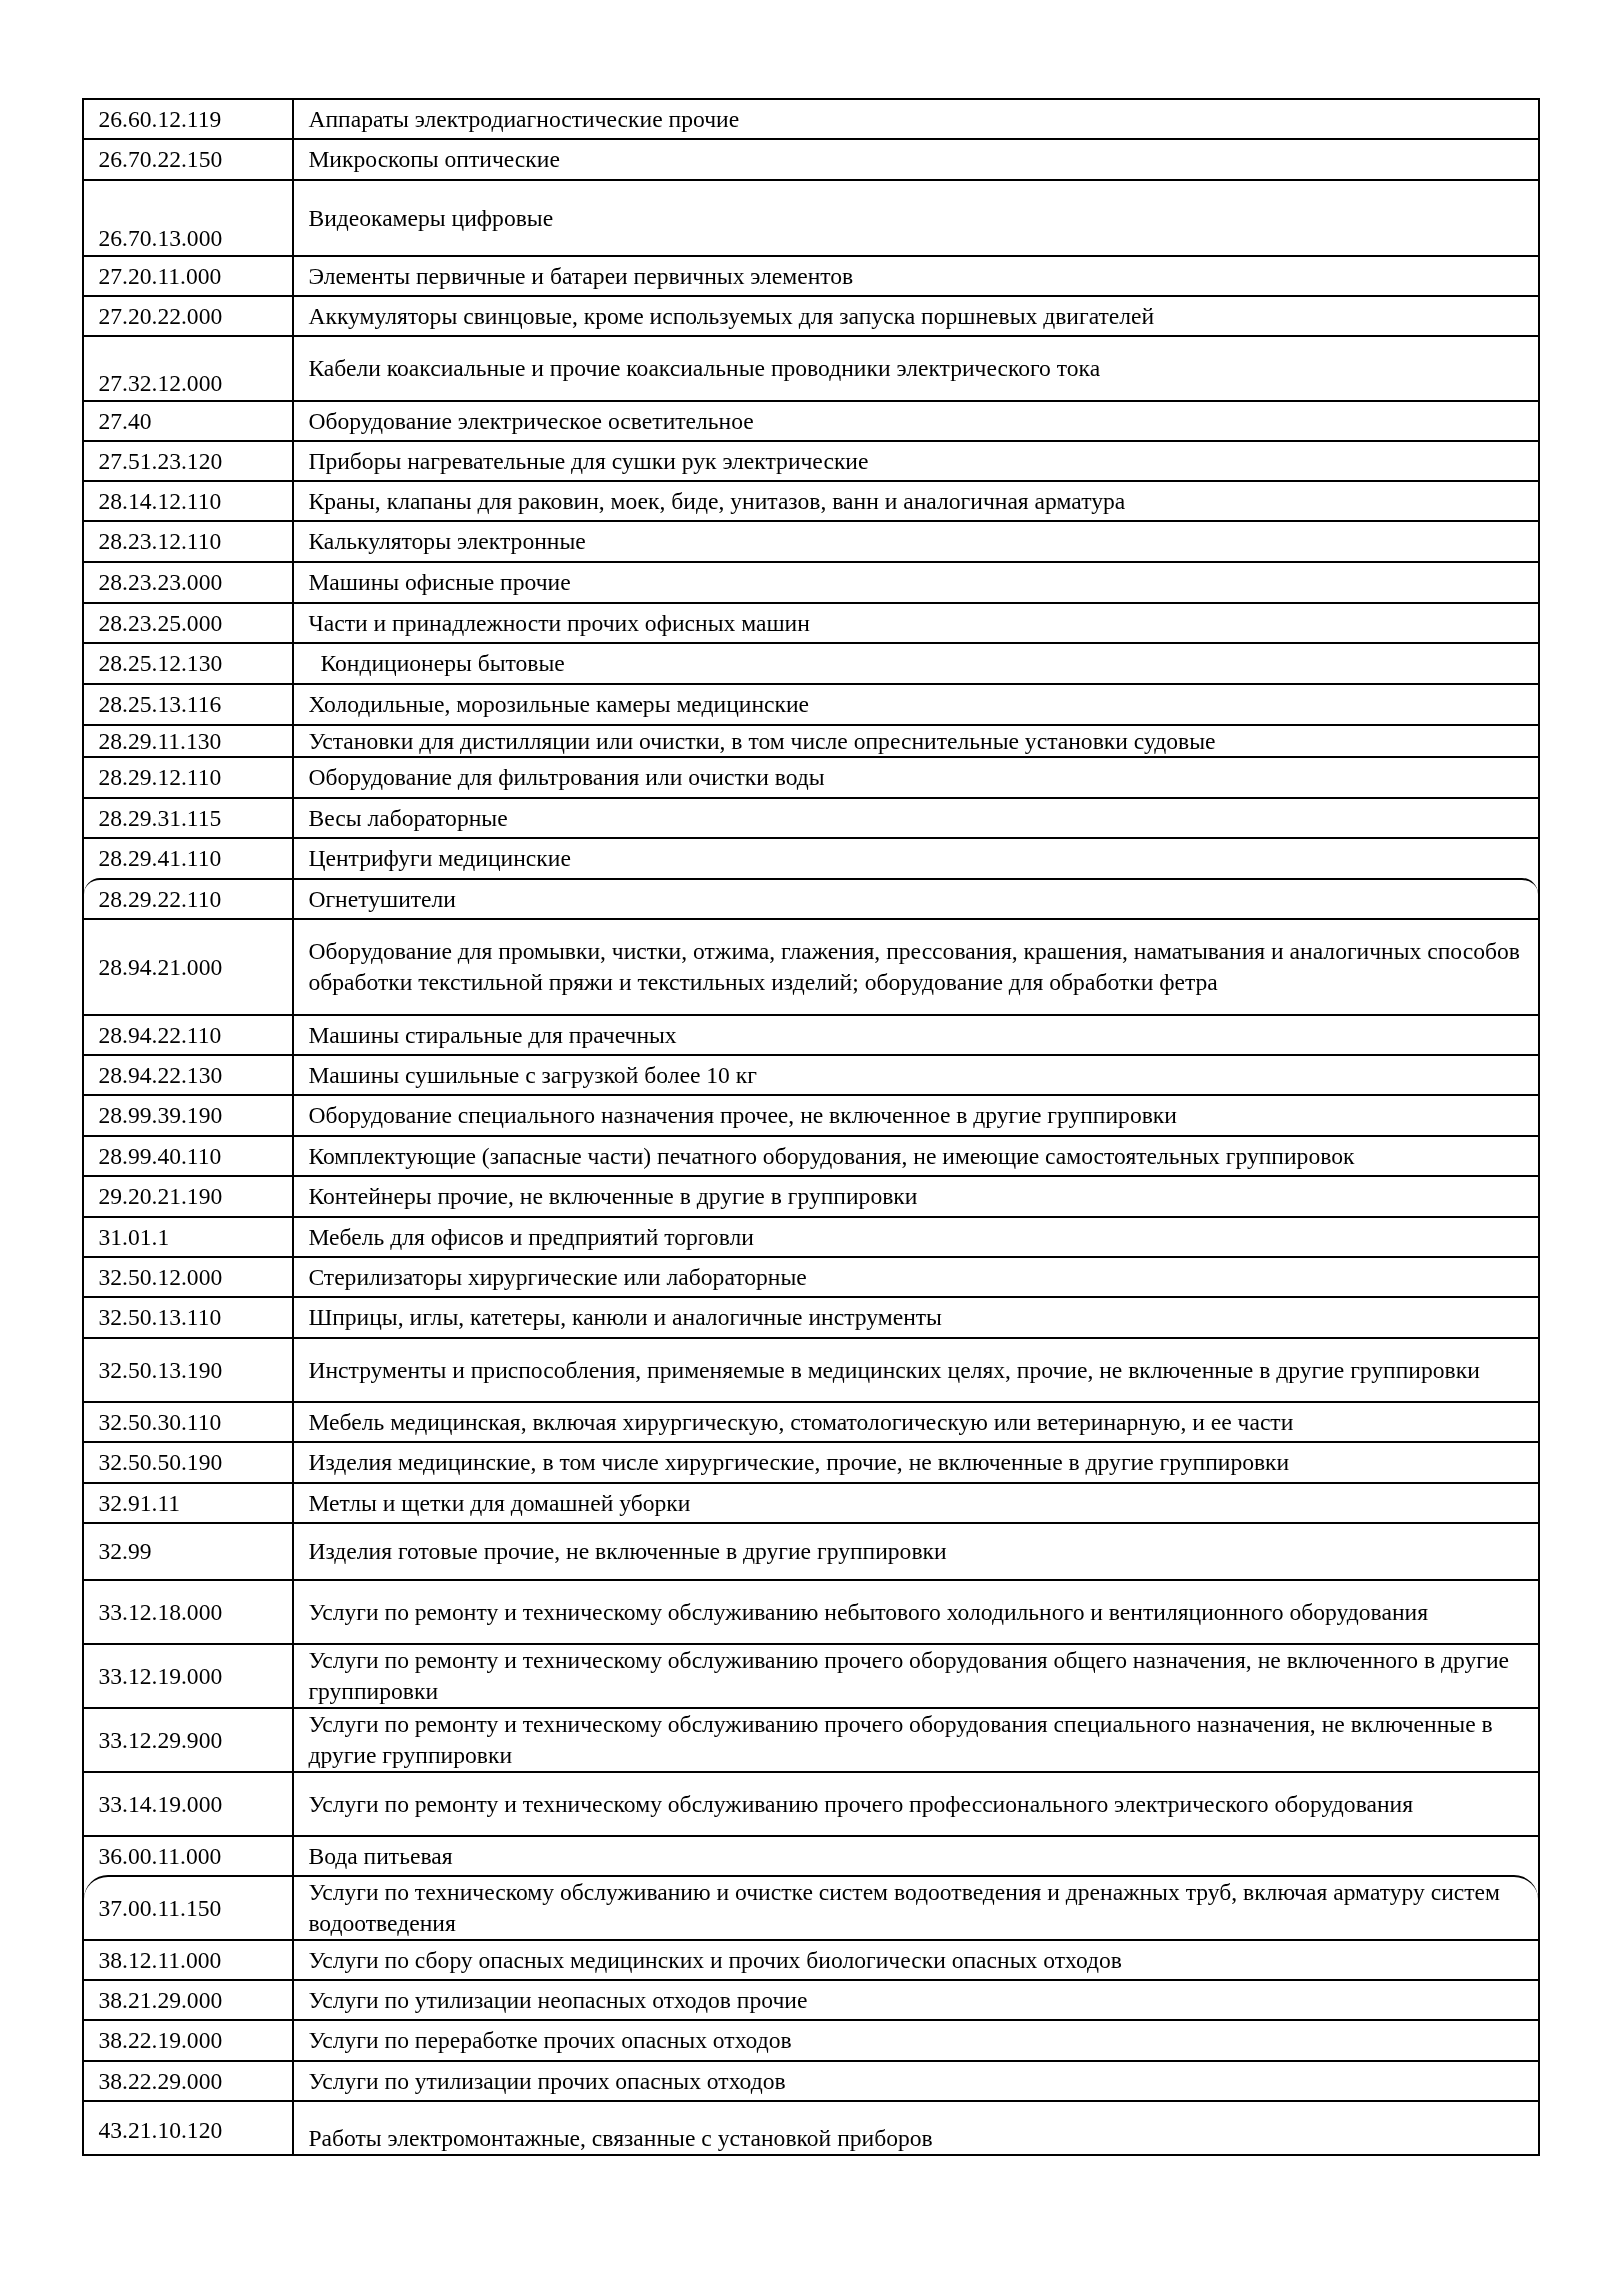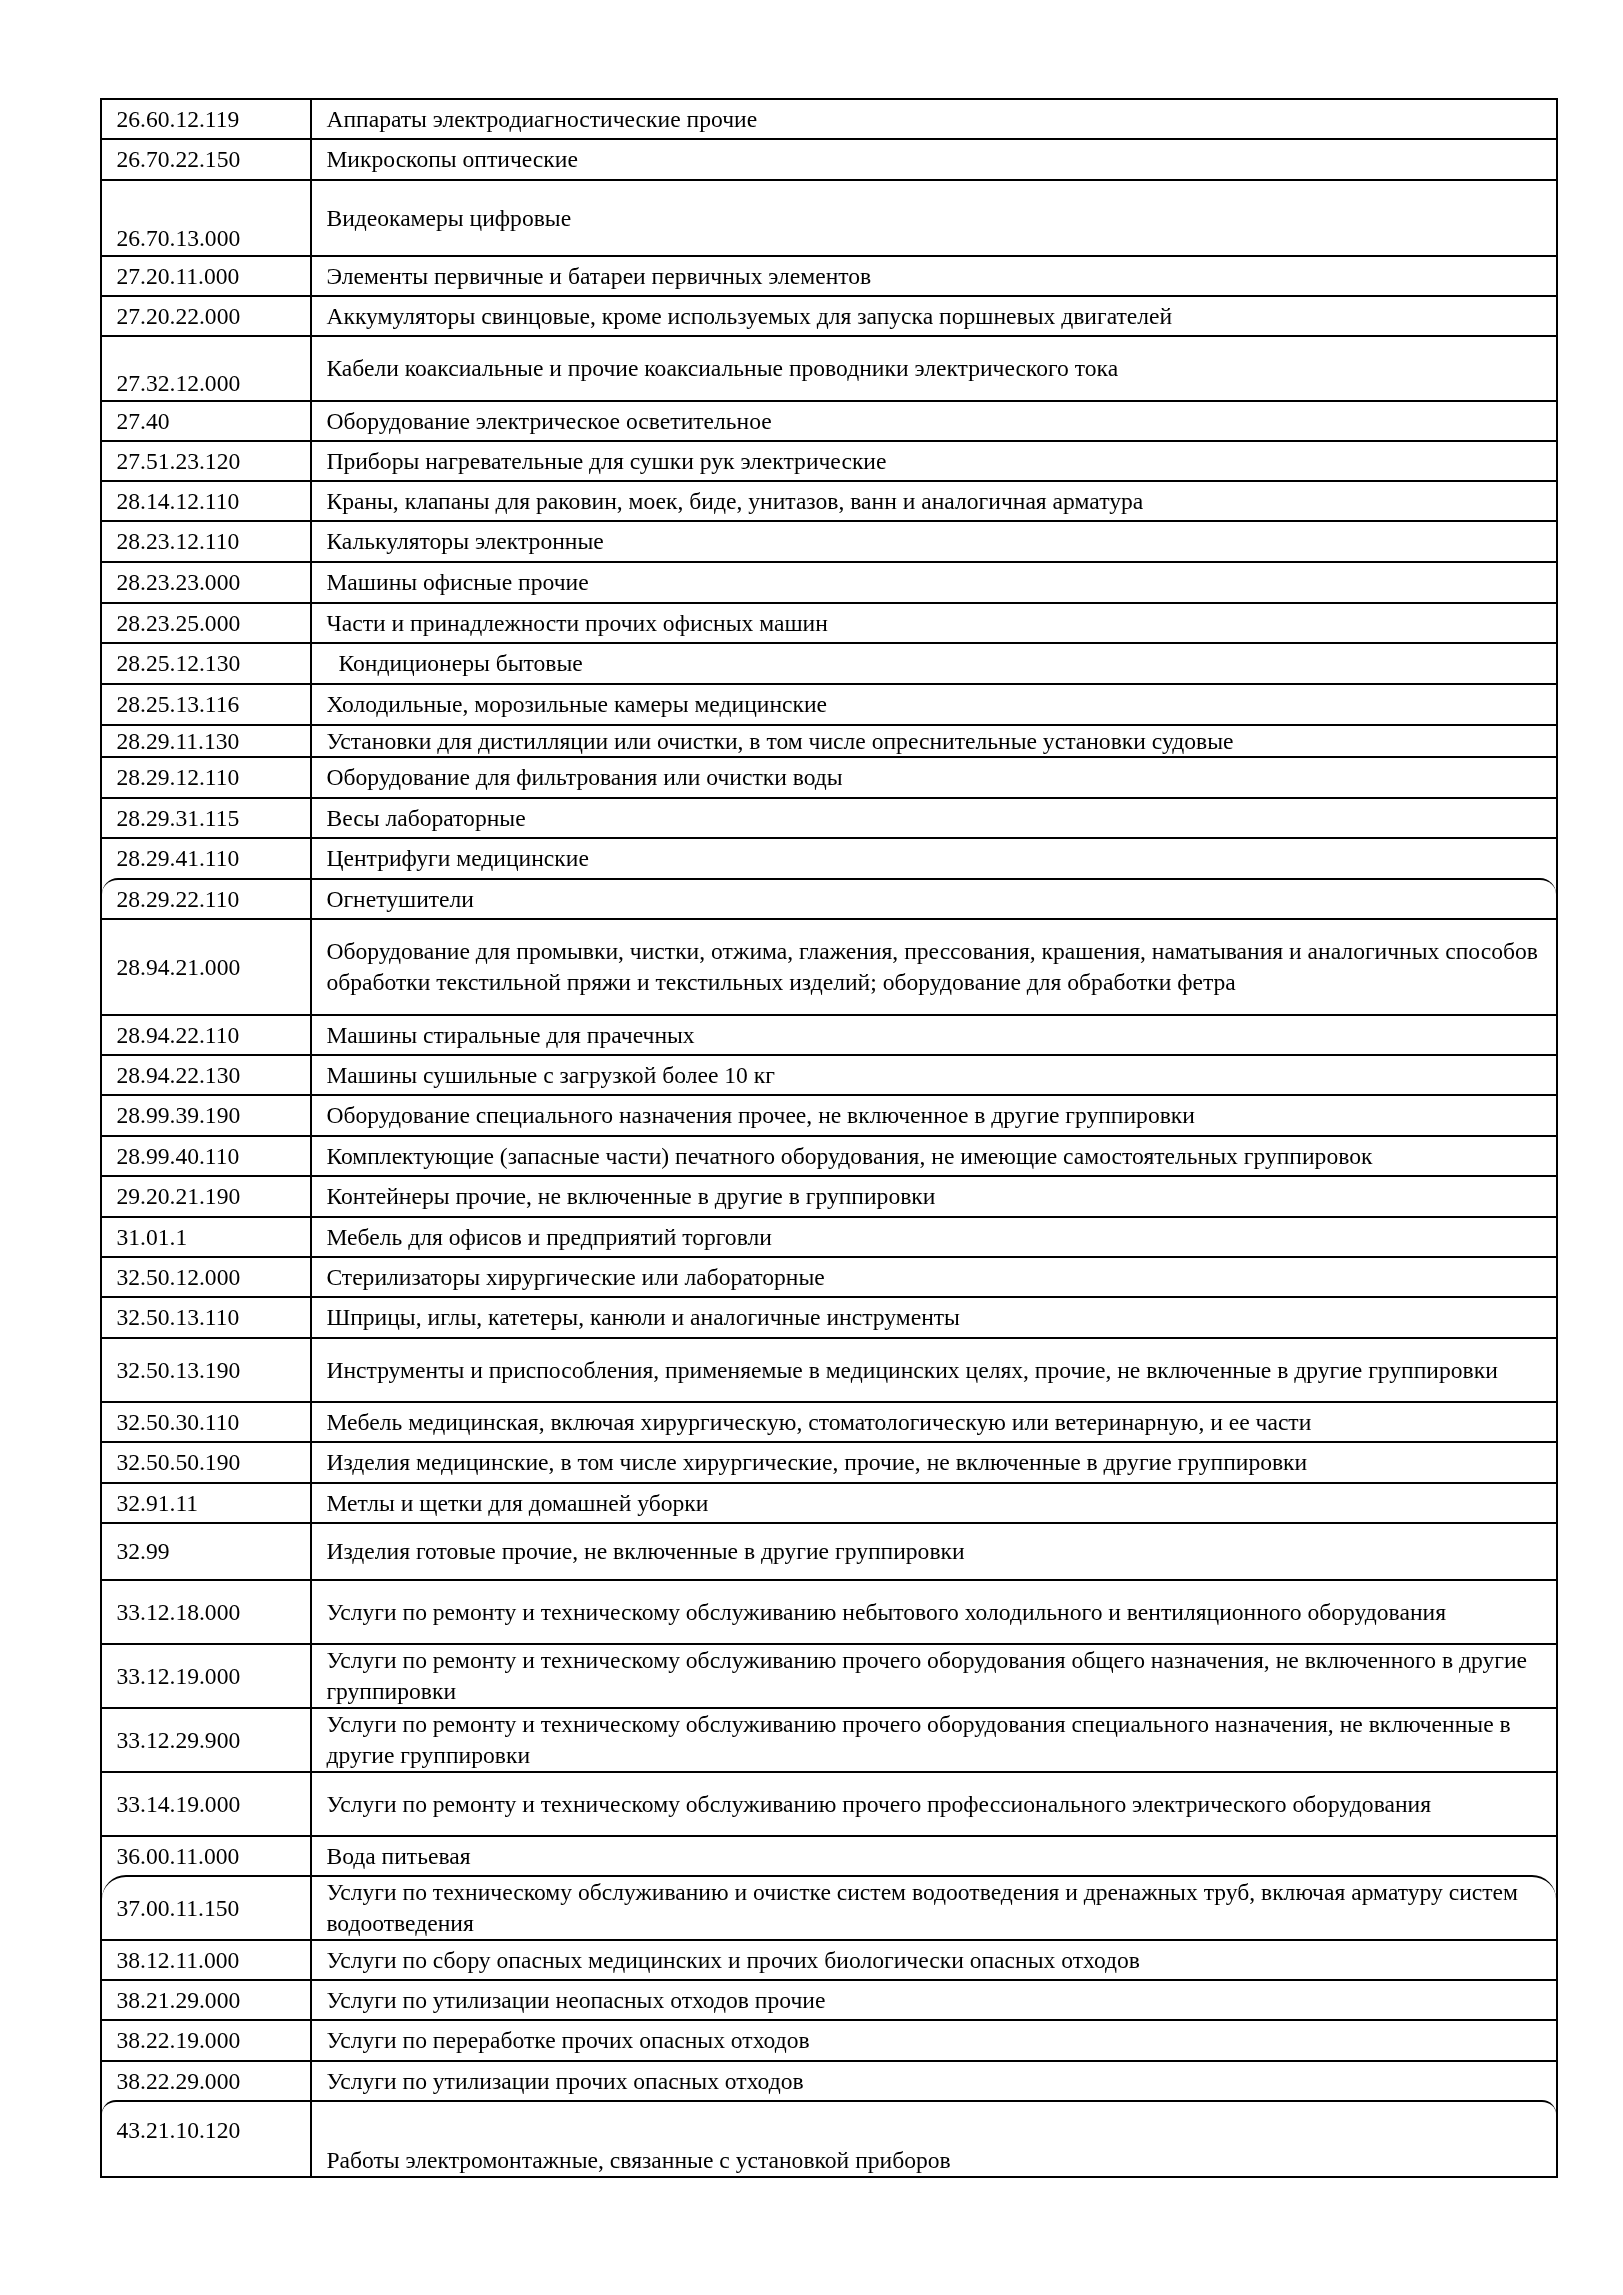--- a/index.html
+++ b/index.html
@@ -1,18 +1,18 @@
 <!DOCTYPE html>
 <html style="font-size:10.5px"><head>
 <meta charset="utf-8">
 <style>
   html, body { margin: 0; padding: 0; background: #ffffff; }
   body { width: 1623px; height: 2295px; position: relative; overflow: hidden; }
   .doc-table {
-    position: absolute; left: 100px; top: 98px; width: 1458px;
+    position: absolute; left: 82px; top: 98px; width: 1458px;
     border: 2px solid #000; box-sizing: border-box;
     font-family: "Liberation Serif", "DejaVu Serif", serif;
     color: #000;
   }
   .row {
     display: flex; box-sizing: border-box;
     border-top: 2px solid #000;
   }
   .row:first-child { border-top: none; }
   .code {
@@ -374,21 +374,21 @@
     </div>
   </div>
     <div class="row" style="height: 40px;">
     <div class="code">
       <span class="txt">38.22.29.000</span>
     </div>
     <div class="desc">
       <span class="txt">Услуги по утилизации прочих опасных отходов</span>
     </div>
   </div>
-    <div class="row" style="height: 76px; border-radius: 14px;">
+    <div class="row" style="height: 54px;">
     <div class="code upper">
       <span class="txt">43.21.10.120</span>
     </div>
     <div class="desc bottom">
       <span class="txt">Работы электромонтажные, связанные с установкой приборов</span>
     </div>
   </div>
   </div>
 
 

